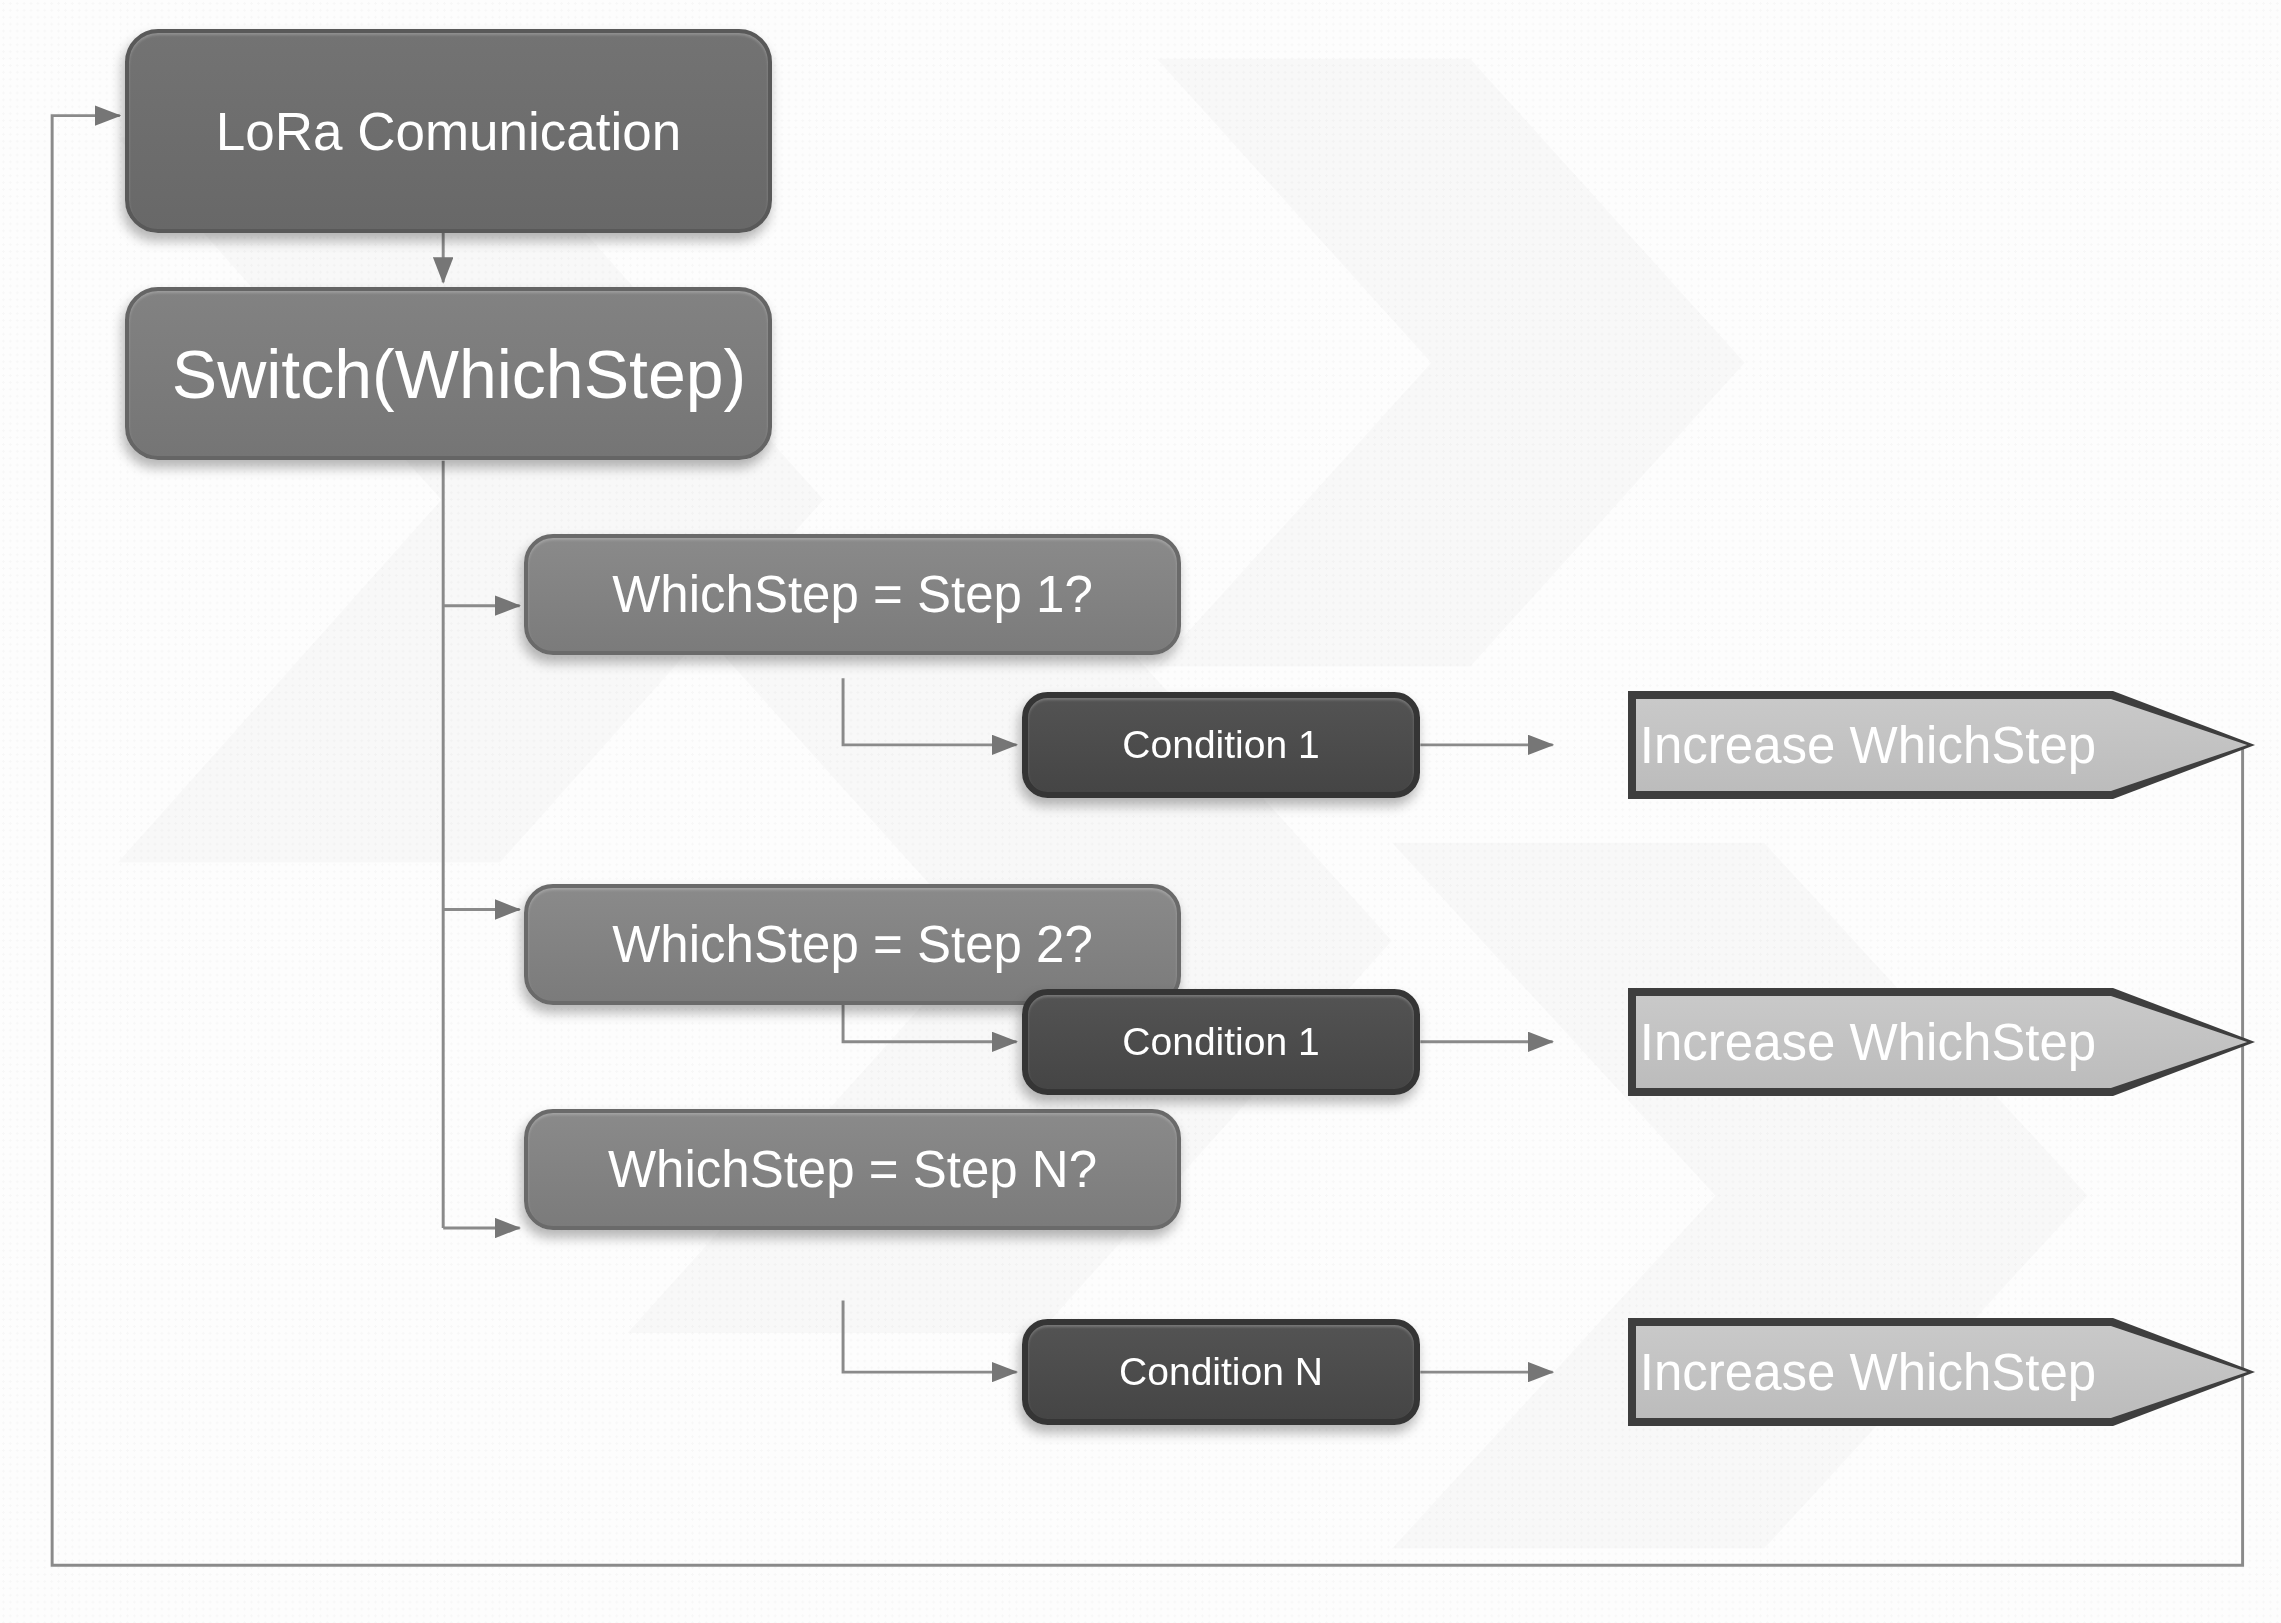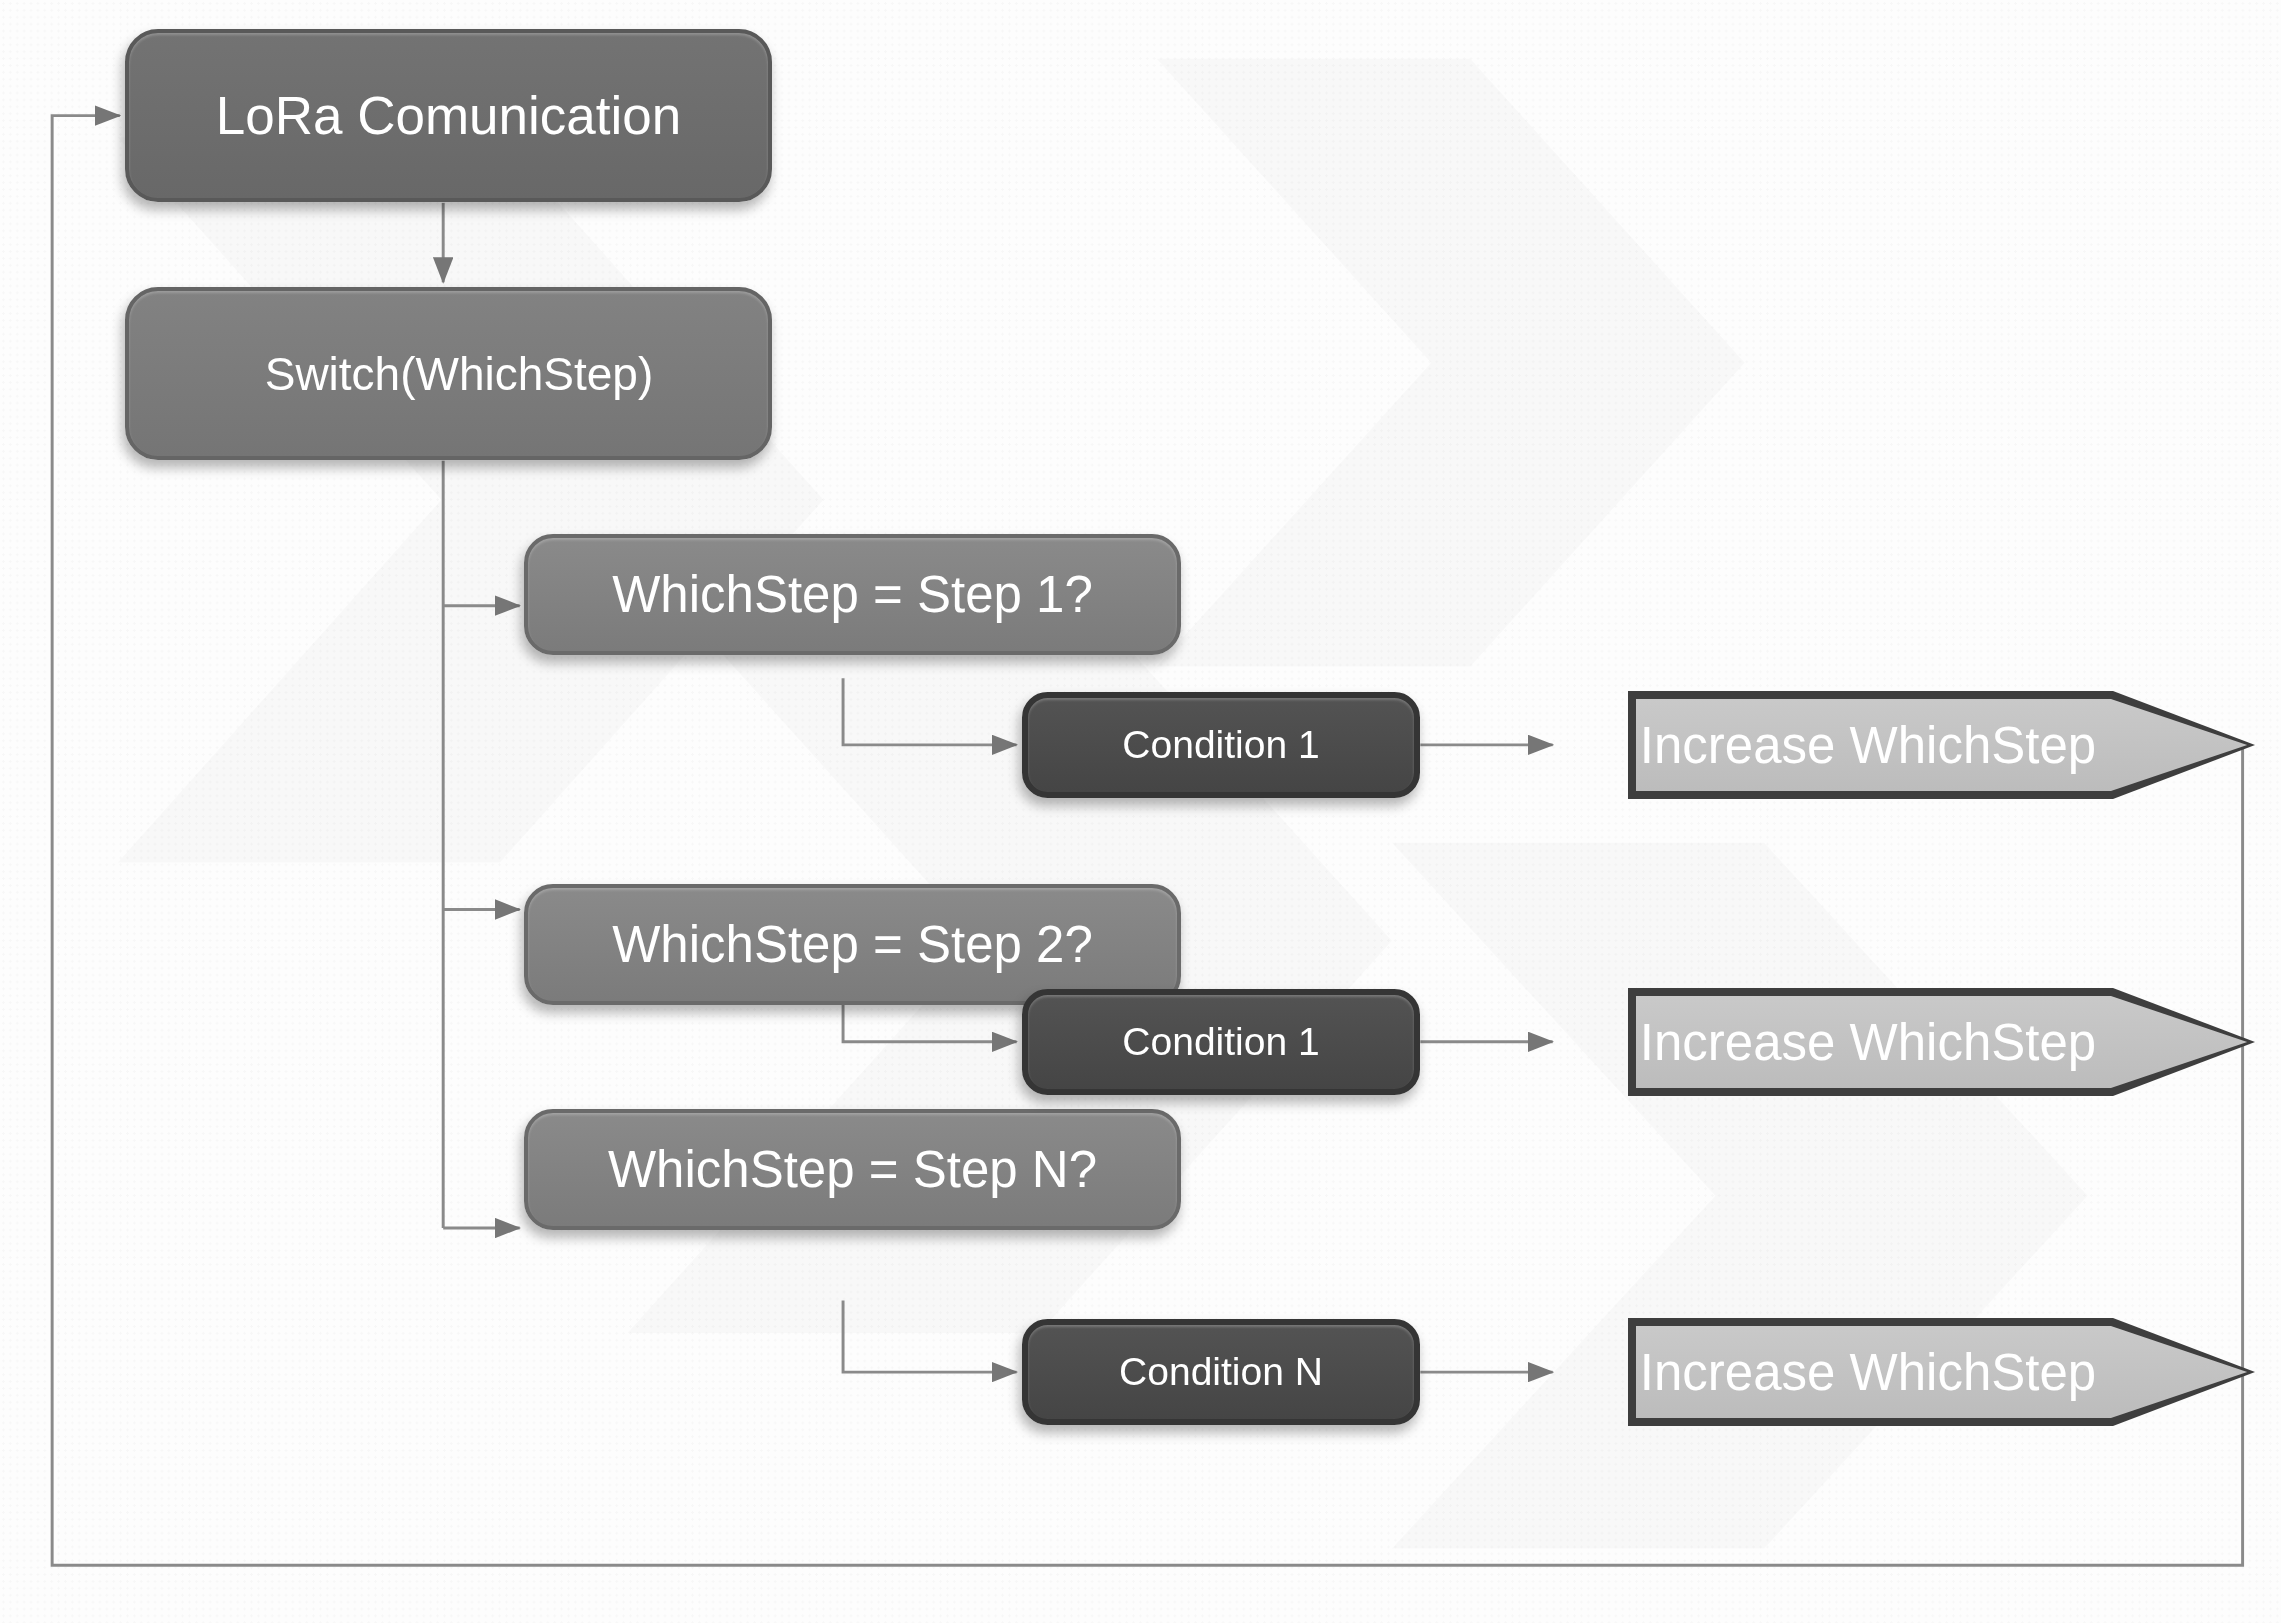--- a/index.html
+++ b/index.html
@@ -27,32 +27,32 @@
     align-items: center;
     justify-content: center;
     color: #ffffff;
     text-align: center;
     box-sizing: border-box;
   }
   .rounded {
     box-shadow: -2.9px 7.8px 11.8px rgba(0,0,0,0.28), inset 0 2px 2.9px rgba(255,255,255,0.22);
   }
   .node-lora {
-    left: 125px; top: 29px; width: 647px; height: 173px;
+    left: 125px; top: 29px; width: 647px; height: 204px;
     background: linear-gradient(#737373, #686868);
     border: 4.9px solid #595959;
     border-radius: 33px;
     font-size: 53px;
   }
   .node-switch {
     left: 125px; top: 287px; width: 647px; height: 173px;
     background: linear-gradient(#828282, #757575);
     border: 4.9px solid #656565;
     border-radius: 33px;
-    font-size: 46px;
+    font-size: 68px;
     padding-left: 21px;
   }
   .node-step {
     left: 524px; width: 657px; height: 121px;
     background: linear-gradient(#8a8a8a, #7b7b7b);
     border: 4.9px solid #6a6a6a;
     border-radius: 29px;
     font-size: 51px;
   }
   .node-step-1 { top: 534px; }

